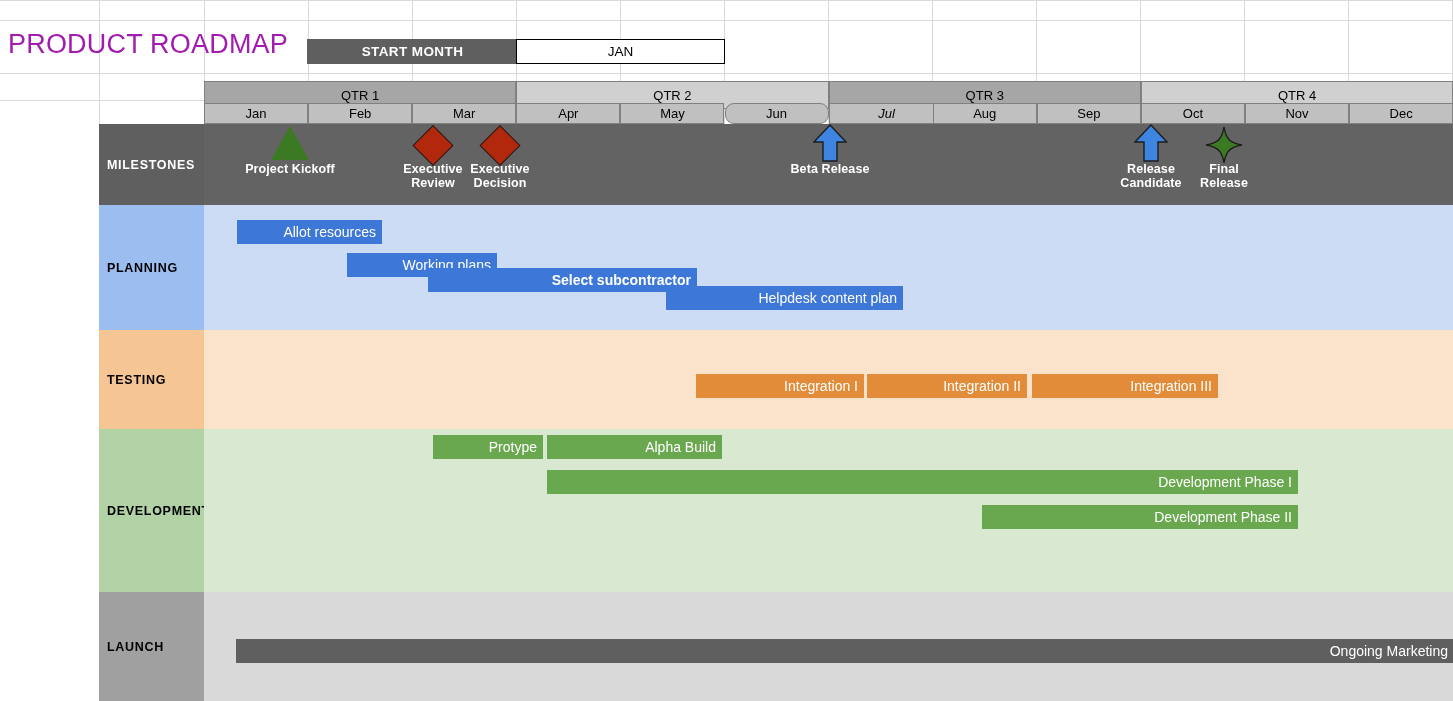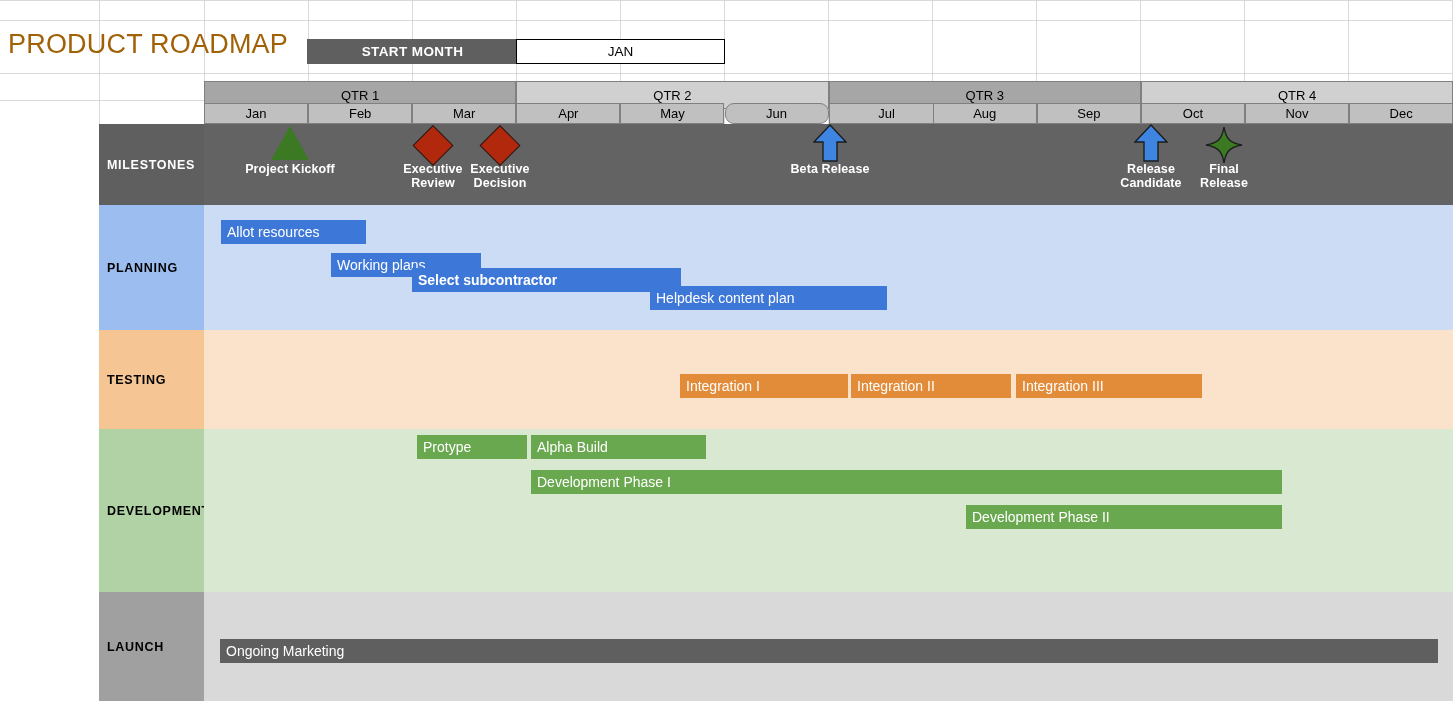--- a/index.html
+++ b/index.html
@@ -15,21 +15,21 @@
   #root { position: relative; width: 1453px; height: 701px; }
 
   
   .grid-layer { position: absolute; left: 0; top: 0; width: 1453px; height: 701px; }
   .gline-v { position: absolute; top: 0; width: 1px; background: #d9d9d9; }
   .gline-h { position: absolute; left: 0; width: 1453px; height: 1px; background: #d9d9d9; }
 
   
   .title {
     position: absolute; left: 8px; top: 29px;
-    font-size: 27px; color: #a16207; letter-spacing: .2px;
+    font-size: 27px; color: #a21caf; letter-spacing: .2px;
     white-space: nowrap;
   }
 
   
   .startmonth-label {
     position: absolute; left: 307px; top: 39px; width: 211px; height: 25px;
     background: #5f5f5f; color: #ffffff;
     font-size: 13.5px; font-weight: bold; letter-spacing: .4px;
     display: flex; align-items: center; justify-content: center;
   }
@@ -81,23 +81,24 @@
   .lane.testing    .lane-label { background: #f5c694; }
   .lane.testing    .lane-body  { background: #fbe2cb; padding-left: 48px; }
   .lane.development .lane-label{ background: #b0d2a4; }
   .lane.development .lane-body { background: #d9e8d1; }
   .lane.launch     .lane-label { background: #a0a0a0; }
   .lane.launch     .lane-body  { background: #d9d9d9; }
 
   
   .bar {
     position: absolute; height: 24px; box-sizing: border-box;
-    display: flex; align-items: center; justify-content: flex-start;
+    display: flex; align-items: center; justify-content: flex-end;
     color: #ffffff; font-size: 14px; white-space: nowrap;
     padding: 0 6px;
+    margin-left: 16px;
   }
   .bar.blue   { background: #3d78d8; }
   .bar.orange { background: #e28b38; }
   .bar.green  { background: #6aa84f; }
   .bar.gray   { background: #5f5f5f; }
 
   
   .ms { position: absolute; }
   .ms-shape { position: absolute; left: 50%; transform: translateX(-50%); }
   .ms-label {
@@ -178,21 +179,21 @@
       </div>
       <div class="month" style="left: 312.3px; width: 104.1px;">
         <span>Apr</span>
       </div>
       <div class="month" style="left: 416.4px; width: 104.1px;">
         <span>May</span>
       </div>
       <div class="month" style="left: 520.5px; width: 104.1px; border-radius: 9px;">
         <span>Jun</span>
       </div>
-      <div class="month" style="left: 624.6px; width: 116px;">
+      <div class="month" style="left: 624.6px; width: 116px; font-style: italic;">
         <span>Jul</span>
       </div>
       <div class="month" style="left: 728.7px; width: 104.1px;">
         <span>Aug</span>
       </div>
       <div class="month" style="left: 832.8px; width: 104.1px;">
         <span>Sep</span>
       </div>
       <div class="month" style="left: 936.9px; width: 104.1px;">
         <span>Oct</span>

